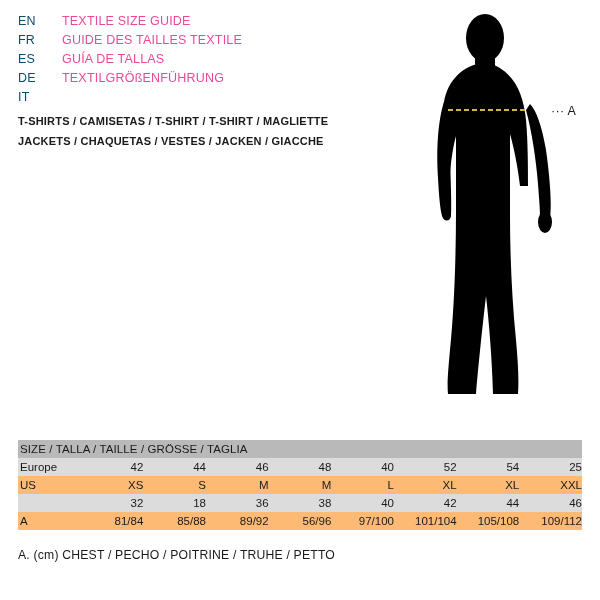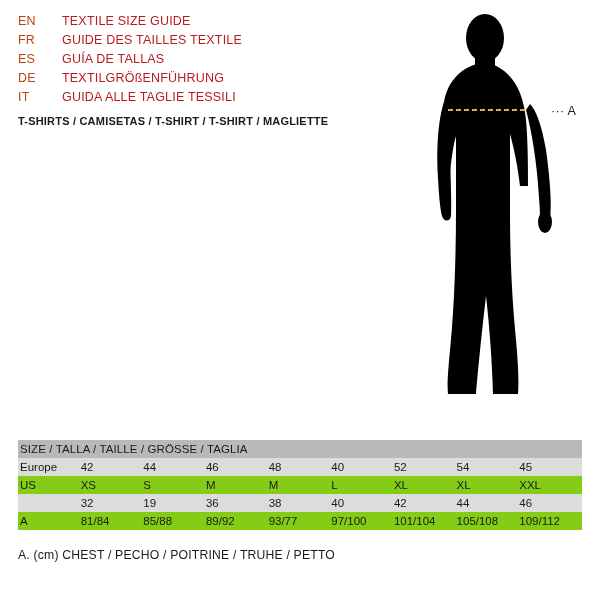--- a/index.html
+++ b/index.html
@@ -27,24 +27,24 @@
   .lang-row {
     display: flex;
     align-items: baseline;
     height: 19px;
     font-size: 12.5px;
     letter-spacing: 0.2px;
   }
   .lang-code {
     width: 44px;
     flex: 0 0 44px;
-    color: #c2410c;
+    color: #0c4a6e;
   }
   .lang-text {
-    color: #b91c1c;
+    color: #ec4899;
     white-space: nowrap;
   }
 
   
   .cat-block {
     position: absolute;
     left: 18px;
     top: 111px;
     width: 400px;
   }
@@ -108,30 +108,30 @@
   }
   .row-head td {
     background: #b9b9b9;
     font-size: 11.5px;
     letter-spacing: 0.1px;
   }
   .row-a td, .row-c td {
     background: #dcdcdc;
   }
   .row-b td, .row-d td {
-    background: #84cc16;
+    background: #fdba74;
   }
   .col-label {
     width: 88px;
     padding-left: 2px !important;
     text-align: left;
   }
   .cell {
     width: 68px;
-    text-align: left;
+    text-align: right;
   }
 
   .table-foot {
     position: absolute;
     left: 18px;
     top: 548px;
     font-size: 12.2px;
     letter-spacing: 0.2px;
     white-space: nowrap;
   }
@@ -153,26 +153,26 @@
     <div class="lang-row">
       <span class="lang-code">ES</span>
       <span class="lang-text">GUÍA DE TALLAS</span>
     </div>
     <div class="lang-row">
       <span class="lang-code">DE</span>
       <span class="lang-text">TEXTILGRÖßENFÜHRUNG</span>
     </div>
     <div class="lang-row">
       <span class="lang-code">IT</span>
-      <span class="lang-text">GUIDA ALLE TAGLIE TESSILI</span>
     </div>
   </div>
 
   <div class="cat-block">
     <div class="cat-line">T-SHIRTS / CAMISETAS / T-SHIRT / T-SHIRT / MAGLIETTE</div>
+    <div class="cat-line">JACKETS / CHAQUETAS / VESTES / JACKEN / GIACCHE</div>
   </div>
 
   <div class="figure-wrap">
     <svg class="figure-svg" width="200" height="400" viewBox="0 0 200 400">
 
       <ellipse cx="85" cy="28" rx="19" ry="24" fill="#000000"></ellipse>
 
       <rect x="75" y="46" width="20" height="12" fill="#000000"></rect>
 
       <path d="M85 52
@@ -226,53 +226,53 @@
 
       <tr class="row-a">
         <td class="col-label">Europe</td>
         <td class="cell">42</td>
         <td class="cell">44</td>
         <td class="cell">46</td>
         <td class="cell">48</td>
         <td class="cell">40</td>
         <td class="cell">52</td>
         <td class="cell">54</td>
-        <td class="cell">45</td>
+        <td class="cell">25</td>
       </tr>
 
       <tr class="row-b">
         <td class="col-label">US</td>
         <td class="cell">XS</td>
         <td class="cell">S</td>
         <td class="cell">M</td>
         <td class="cell">M</td>
         <td class="cell">L</td>
         <td class="cell">XL</td>
         <td class="cell">XL</td>
         <td class="cell">XXL</td>
       </tr>
 
       <tr class="row-c">
         <td class="col-label"></td>
         <td class="cell">32</td>
-        <td class="cell">19</td>
+        <td class="cell">18</td>
         <td class="cell">36</td>
         <td class="cell">38</td>
         <td class="cell">40</td>
         <td class="cell">42</td>
         <td class="cell">44</td>
         <td class="cell">46</td>
       </tr>
 
       <tr class="row-d">
         <td class="col-label">A</td>
         <td class="cell">81/84</td>
         <td class="cell">85/88</td>
         <td class="cell">89/92</td>
-        <td class="cell">93/77</td>
+        <td class="cell">56/96</td>
         <td class="cell">97/100</td>
         <td class="cell">101/104</td>
         <td class="cell">105/108</td>
         <td class="cell">109/112</td>
       </tr>
     </tbody>
       </table>
   </div>
 
   <div class="table-foot">A. (cm) CHEST / PECHO / POITRINE / TRUHE / PETTO</div>

